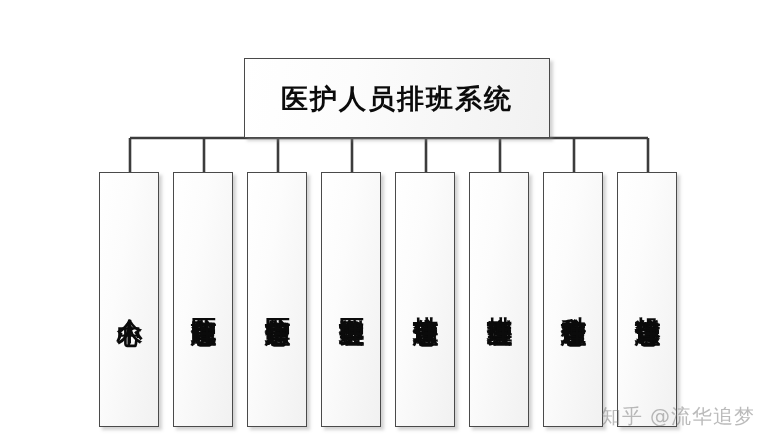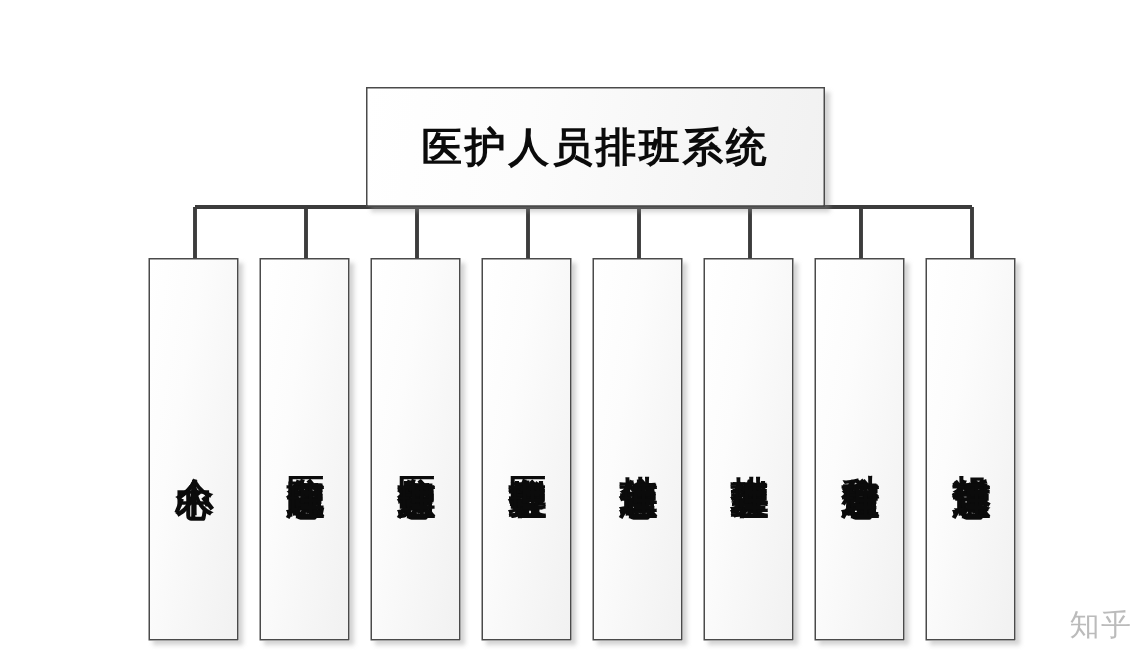--- a/index.html
+++ b/index.html
@@ -154,15 +154,16 @@
   </div>
   <div class="node-box child-node" id="child-node-6">
     <span class="child-label">科室信息管理</span>
   </div>
   <div class="node-box child-node" id="child-node-7">
     <span class="child-label">投诉信息管理</span>
   </div>
 
   <div id="watermark">
     <span class="wm-site">知乎</span>
+    <span class="wm-user">@流华追梦</span>
   </div>
 
 </div>
 
 </body></html>

